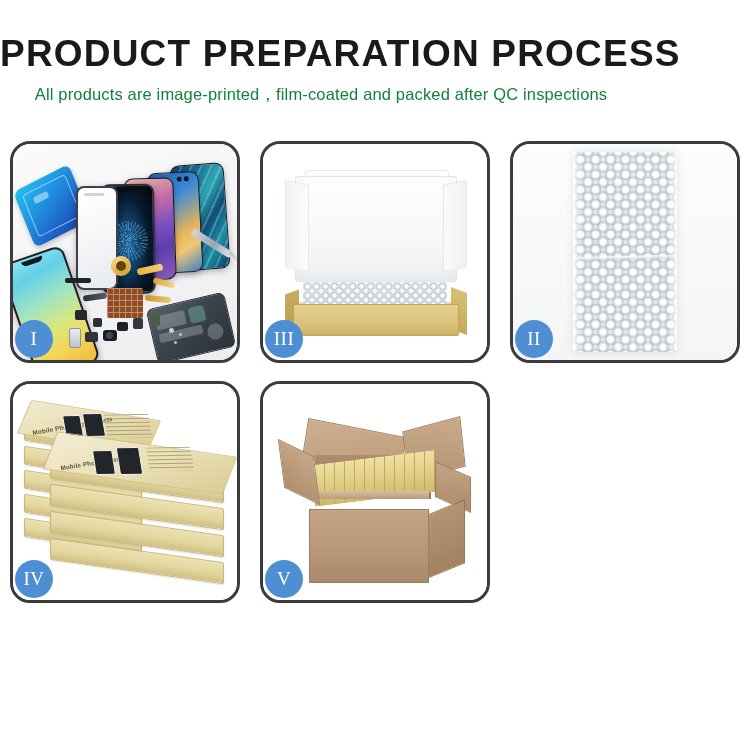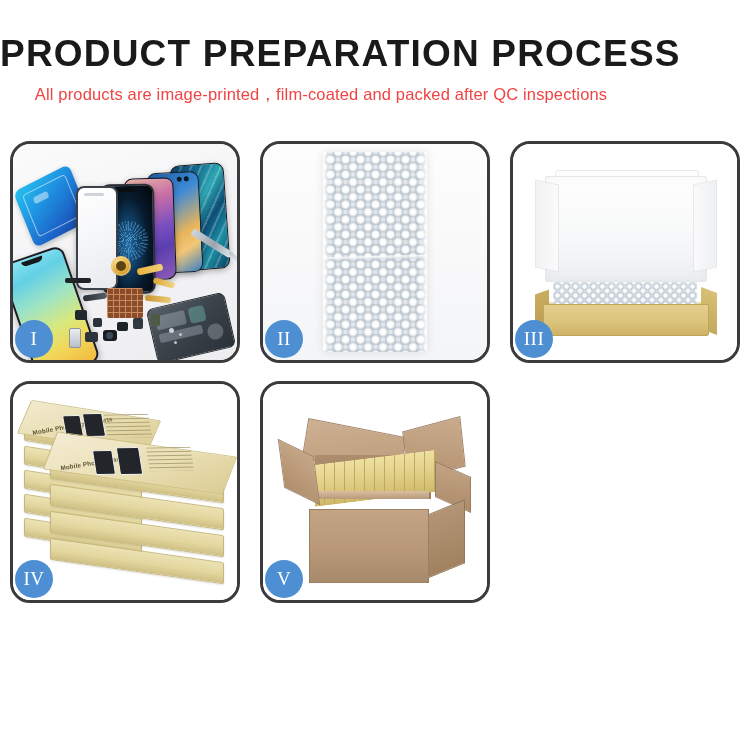--- a/index.html
+++ b/index.html
@@ -28,21 +28,21 @@
     letter-spacing: 1.2px;
     color: #1a1a1a;
     line-height: 1.08;
     margin: 0;
     white-space: nowrap;
   }
   .page-subtitle {
     font-family: "Liberation Sans", sans-serif;
     font-size: 16.5px;
     font-weight: 400;
-    color: #ef4444;
+    color: #15803d;
     margin: 10px 0 0 0;
     letter-spacing: 0.15px;
     white-space: nowrap;
   }
 
   
   .grid {
     position: absolute;
     top: 141px;
     left: 10px;
@@ -579,49 +579,49 @@
         <div class="pt cam"></div>
         <div class="pt spk"></div>
         <div class="pt screws"></div>
       </div>
     </div>
     <div class="badge">I</div>
   </div>
 
   <div class="panel">
     <div class="panel-stage">
-      <div class="p2-bg"></div>
-      <div class="wrap-pouch">
-        <div class="bubbles"></div>
-        <div class="seam"></div>
-        <div class="edgeL"></div>
-        <div class="edgeR"></div>
-      </div>
-    </div>
-    <div class="badge">II</div>
-  </div>
-
-  <div class="panel">
-    <div class="panel-stage">
       <div class="p3-bg"></div>
       <div class="obox">
         <div class="lid-top"></div>
         <div class="lid-back"></div>
         <div class="lid-flapL"></div>
         <div class="lid-flapR"></div>
         <div class="rim"></div>
         <div class="inner-bubble">
           <div class="bb"></div>
         </div>
         <div class="sideL"></div>
         <div class="sideR"></div>
         <div class="front"></div>
       </div>
     </div>
     <div class="badge">III</div>
+  </div>
+
+  <div class="panel">
+    <div class="panel-stage">
+      <div class="p2-bg"></div>
+      <div class="wrap-pouch">
+        <div class="bubbles"></div>
+        <div class="seam"></div>
+        <div class="edgeL"></div>
+        <div class="edgeR"></div>
+      </div>
+    </div>
+    <div class="badge">II</div>
   </div>
 
   <div class="panel">
     <div class="panel-stage">
       <div class="p4-bg"></div>
       <div class="stack">
         <div class="kbox kb-r5"></div>
         <div class="kbox kb-r4"></div>
         <div class="kbox kb-r3"></div>
         <div class="kbox kb-r2"></div>

